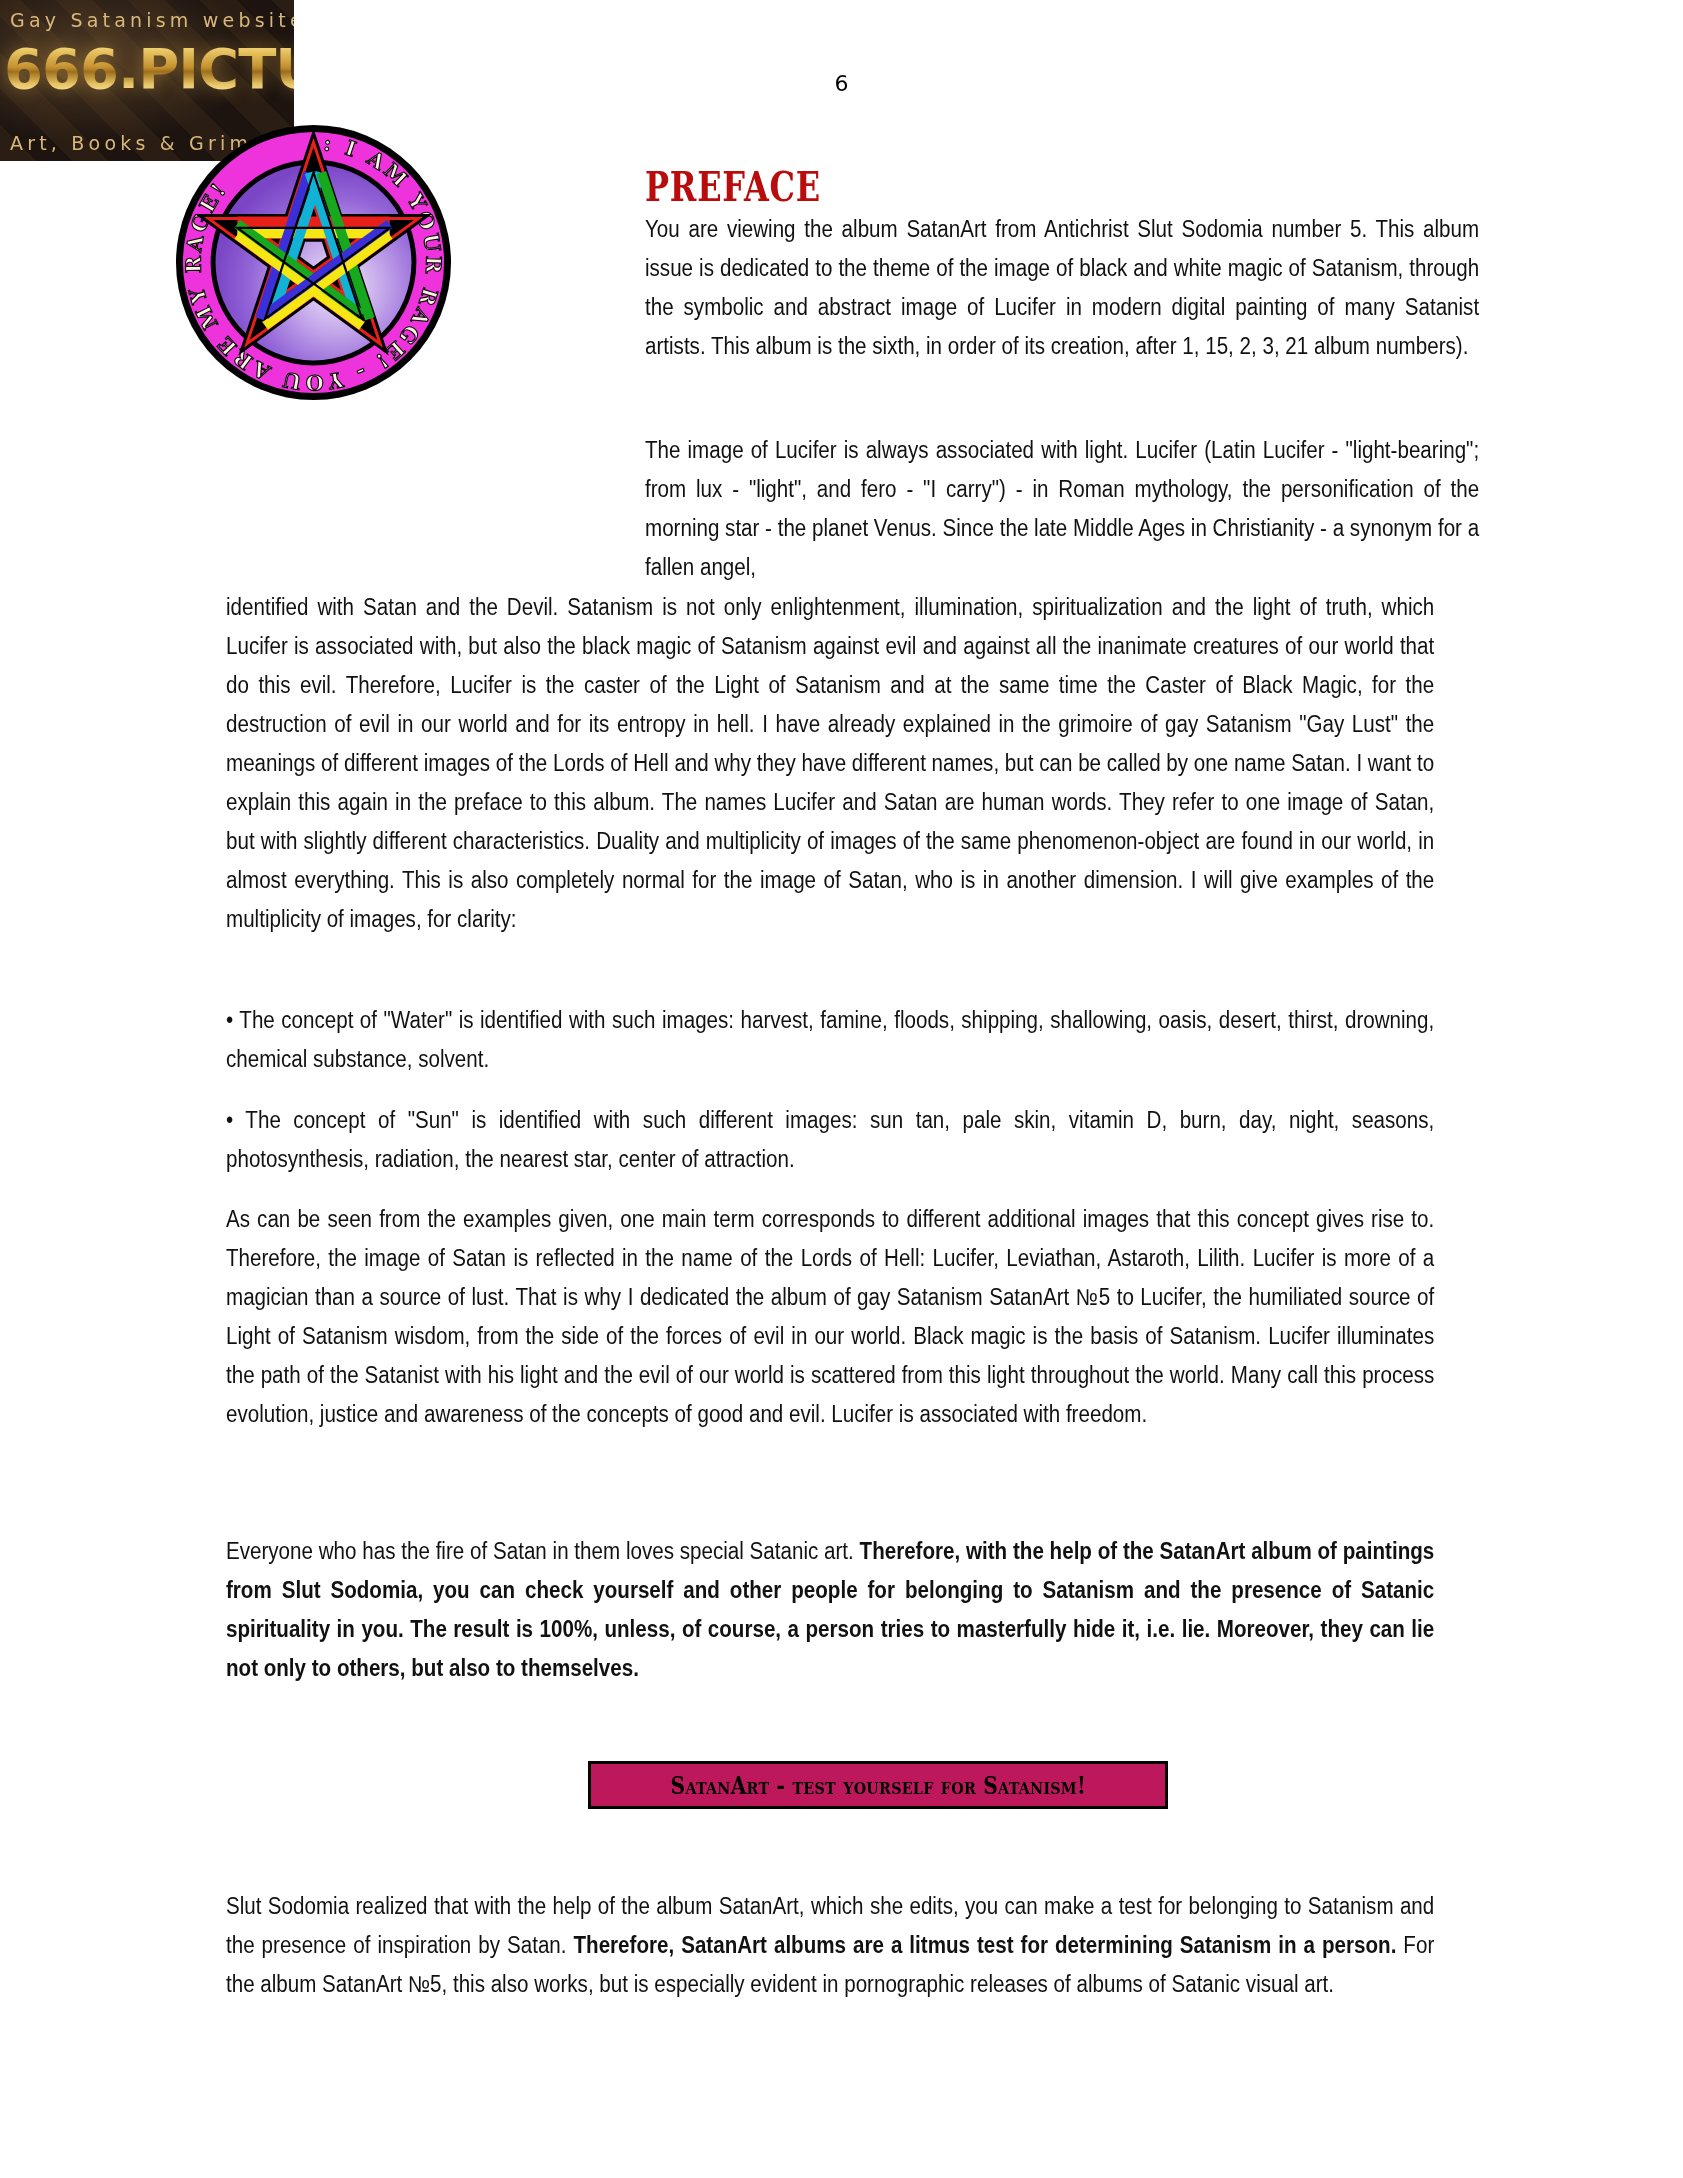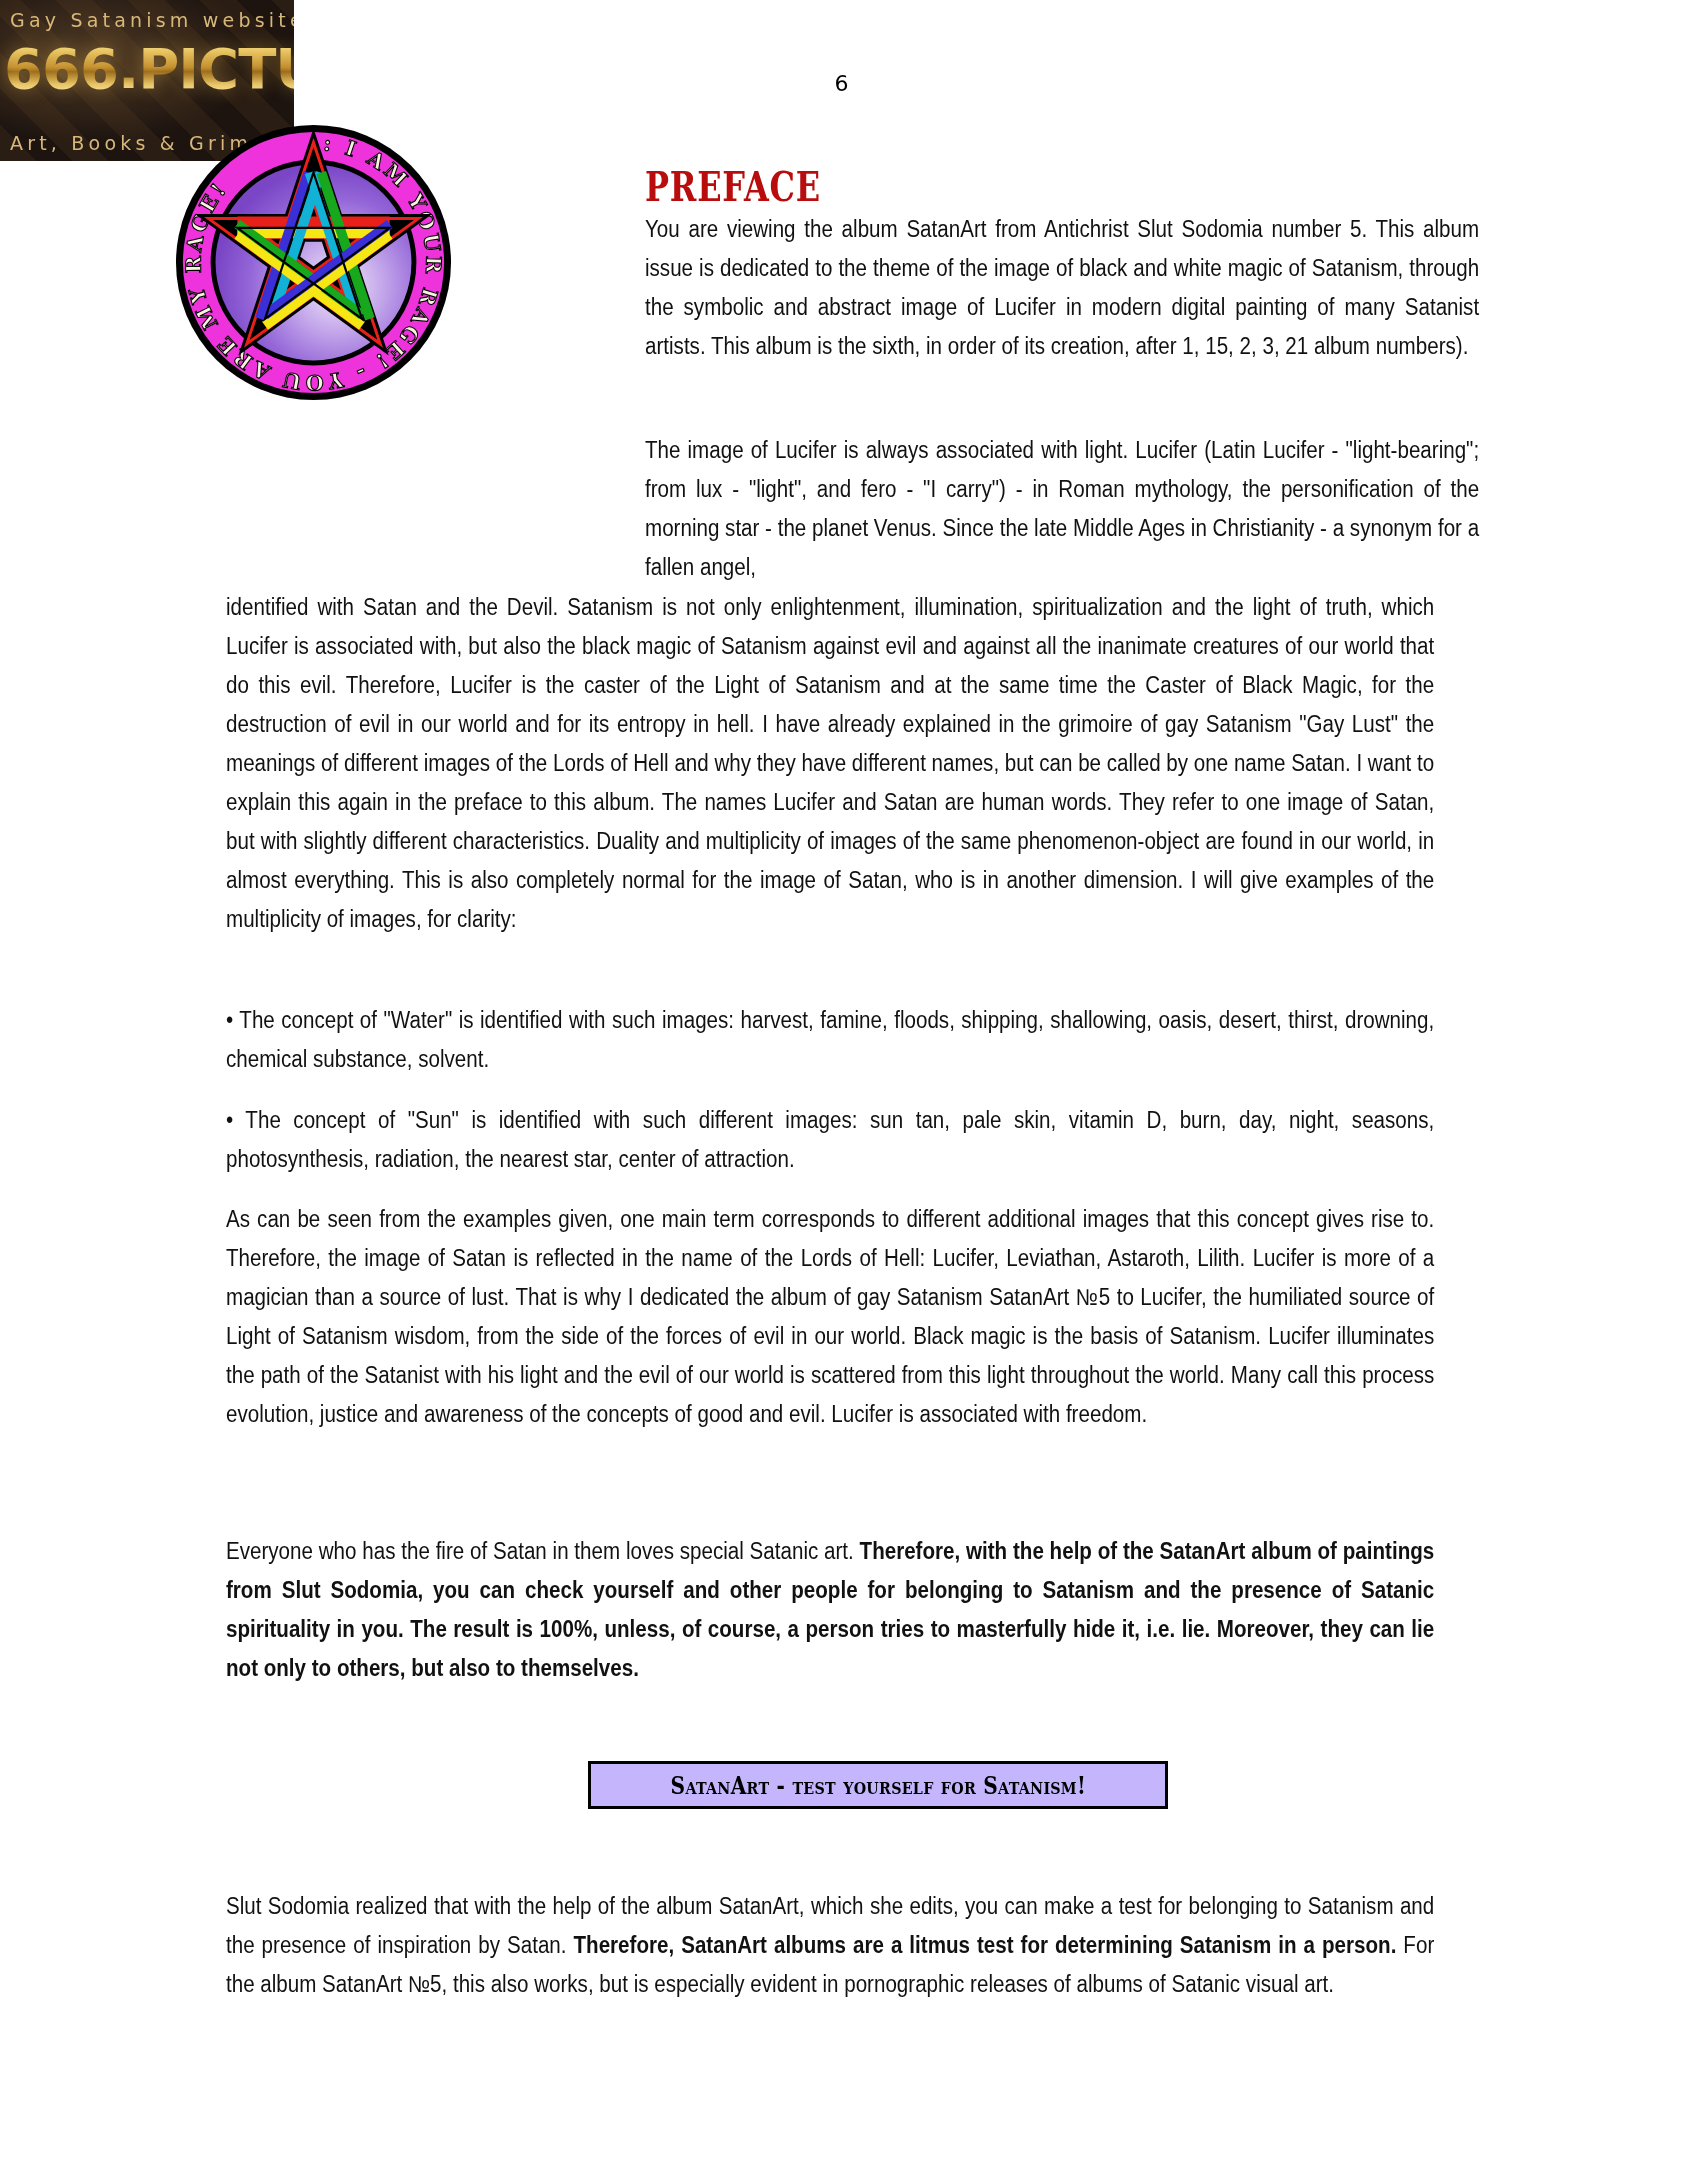--- a/index.html
+++ b/index.html
@@ -124,21 +124,21 @@
     position: absolute;
     left: 588px;
     top: 1761px;
     width: 580px;
     height: 48px;
     border: 3px solid #000;
     display: flex;
     align-items: center;
     justify-content: center;
     box-sizing: border-box;
-    background: #c4b5fd;
+    background: #be185d;
   }
   .callout-text {
     font-family: "DejaVu Serif", serif;
     font-weight: bold;
     font-size: 24px;
     letter-spacing: 0.3px;
     transform: scaleX(0.84);
     white-space: nowrap;
     font-variant: small-caps;
   }

